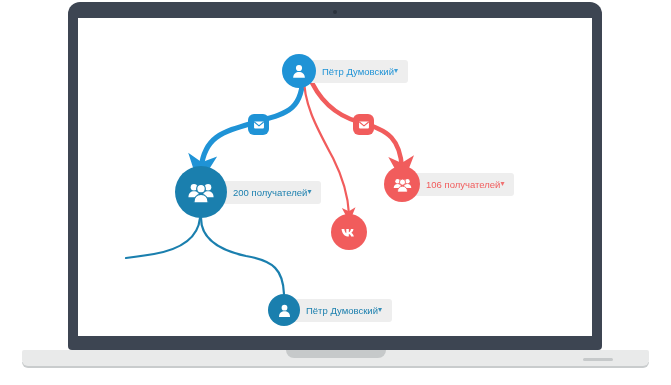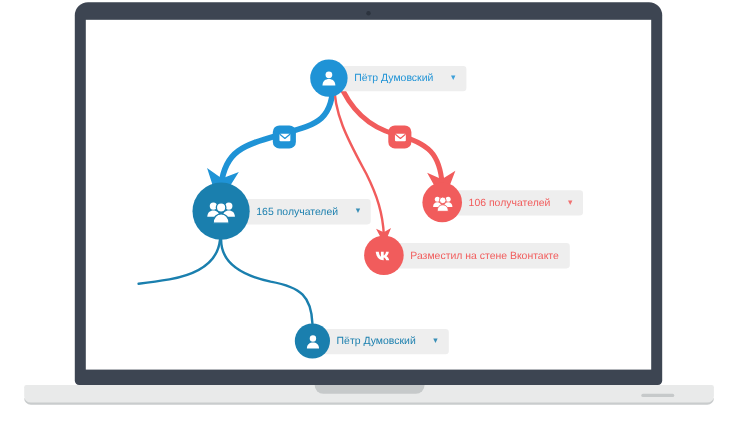--- a/index.html
+++ b/index.html
@@ -119,21 +119,21 @@
   }
   .chip {
     background: #eeeeee;
     border-radius: 3px;
     padding: 6px 10px 6px 18px;
     margin-left: -12px;
     font-size: 9.5px;
     white-space: nowrap;
     display: flex;
     align-items: center;
-    gap: 16px;
+    gap: 0;
     z-index: 2;
   }
   .chip .caret {
     font-size: 8px;
     line-height: 1;
     opacity: .85;
   }
   .chip.blue { color: #1f93d6; }
   .chip.blue-dark { color: #1a7fae; }
   .chip.red { color: #f15c5c; }
@@ -205,21 +205,21 @@
           <svg width="30" height="30" viewBox="0 0 32 32">
             <circle cx="8.5" cy="11" r="3.5" fill="#ffffff"></circle>
             <path d="M2.6 21.5 C2.6 17.3 5.3 15.2 8.5 15.2 C11.7 15.2 14.4 17.3 14.4 21.5 Z" fill="#ffffff"></path>
             <circle cx="23.5" cy="11" r="3.5" fill="#ffffff"></circle>
             <path d="M17.6 21.5 C17.6 17.3 20.3 15.2 23.5 15.2 C26.7 15.2 29.4 17.3 29.4 21.5 Z" fill="#ffffff"></path>
             <circle cx="16" cy="12.4" r="4.6" fill="#ffffff" stroke="#1a7fae" stroke-width="1.3"></circle>
             <path d="M8.3 27.6 C8.3 21.7 11.8 18.6 16 18.6 C20.2 18.6 23.7 21.7 23.7 27.6 Z" fill="#ffffff" stroke="#1a7fae" stroke-width="1.3"></path>
           </svg>
         </div>
         <div class="chip blue-dark">
-          <span>165 получателей</span>
+          <span>200 получателей</span>
           <span class="caret">▾</span>
         </div>
       </div>
 
       <div class="node" style="left:306px; top:148px;justify-content:flex-end;">
         <div class="node-circle" style="width:36px;height:36px;background:#f15c5c;">
           <svg width="21" height="21" viewBox="0 0 32 32">
             <circle cx="8.5" cy="11" r="3.5" fill="#ffffff"></circle>
             <path d="M2.6 21.5 C2.6 17.3 5.3 15.2 8.5 15.2 C11.7 15.2 14.4 17.3 14.4 21.5 Z" fill="#ffffff"></path>
             <circle cx="23.5" cy="11" r="3.5" fill="#ffffff"></circle>
@@ -235,23 +235,20 @@
       </div>
 
       <div class="node" style="left:253px; top:196px;">
         <div class="node-circle" style="width:36px;height:36px;background:#f15c5c;">
           <svg width="22" height="22" viewBox="0 0 26 26">
             <path d="M4.2 9.4 h3.3 c0.25 2.6 1.35 4.45 2.3 5.2 v-5.2 h3.0 v3.95 c1.05 -0.2 2.15 -1.6 2.5 -3.95 h2.95
                      c-0.3 2.5 -1.55 4.0 -2.45 4.6 c0.9 0.5 2.35 1.8 2.95 4.35 h-3.25
                      c-0.45 -1.5 -1.45 -2.65 -2.7 -2.9 v2.9 h-0.45 c-4.55 0 -7.4 -3.3 -8.15 -8.95 z" fill="#ffffff"></path>
           </svg>
         </div>
-        <div class="chip red">
-          <span>Разместил на стене Вконтакте</span>
-        </div>
       </div>
 
       <div class="node" style="left:190px; top:276px;">
         <div class="node-circle" style="width:32px;height:32px;background:#1a7fae;">
           <svg width="17" height="17" viewBox="0 0 24 24">
             <circle cx="12" cy="8" r="4.1" fill="#ffffff"></circle>
             <path d="M4.2 21 C4.2 15.6 8 13.2 12 13.2 C16 13.2 19.8 15.6 19.8 21 Z" fill="#ffffff"></path>
           </svg>
         </div>
         <div class="chip blue-dark">

